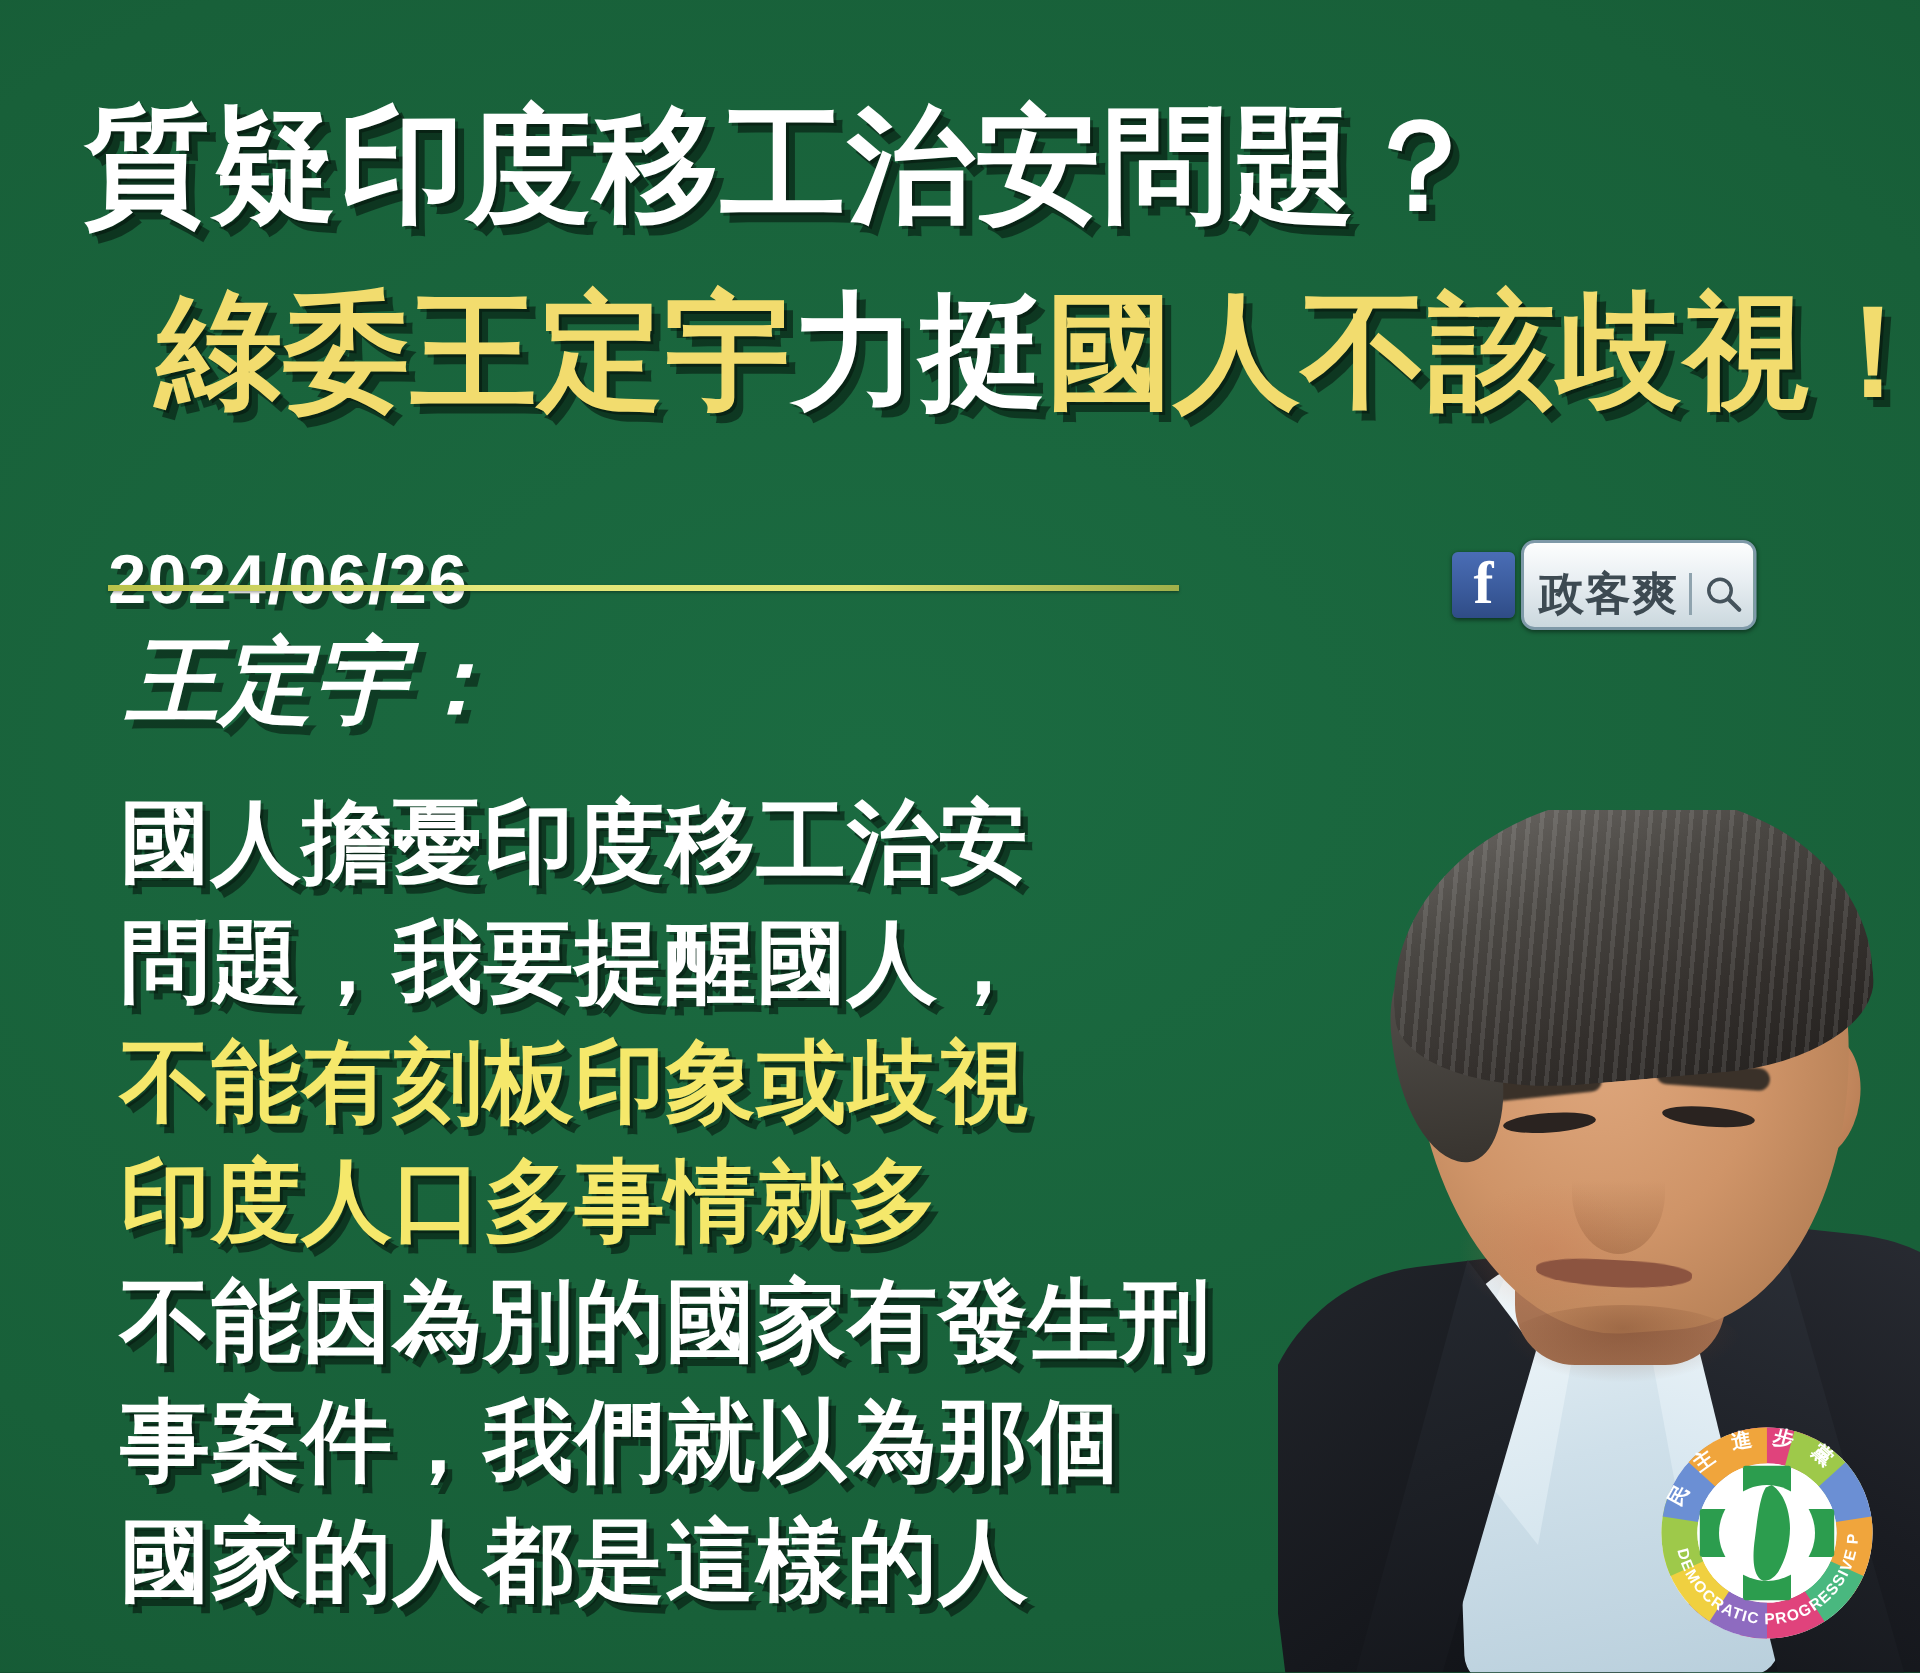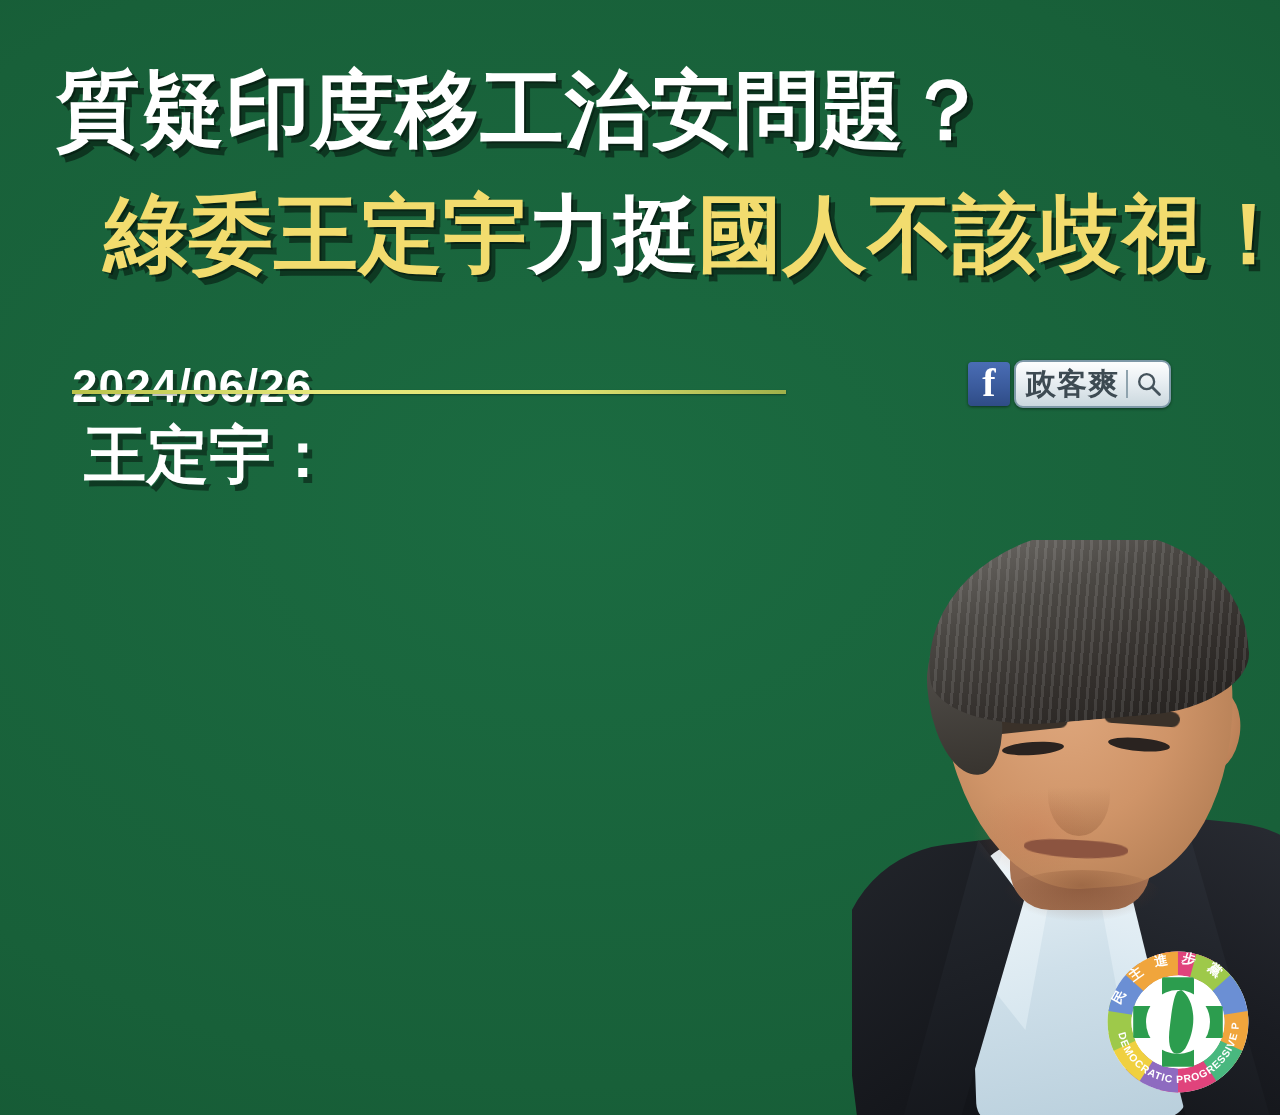--- a/index.html
+++ b/index.html
@@ -216,21 +216,21 @@
     transform: translate(-50%,-50%);
     color: #fff;
     font-family: "Liberation Serif", serif;
     font-weight: 700;
     font-size: 40px;
     line-height: 1;
   }
   #fb-search {
     display: flex; align-items: center;
     height: 44px;
-    padding: 0 6px 0 10px;
+    padding: 12px 6px 0 10px;
     border-radius: 9px;
     background: linear-gradient(180deg, #fdfefe 0%, #e8eef2 45%, #cbd8de 100%);
     border: 2px solid #7e99a8;
     box-shadow: 0 1px 3px rgba(0,0,0,.45);
   }
   #fb-search-text {
     font-size: 30px; font-weight: 700; color: #3d4a52;
     letter-spacing: 1px;
     font-family: "Liberation Sans", "DejaVu Sans", sans-serif;
   }
@@ -239,20 +239,21 @@
   }
   #fb-mag { width: 28px; height: 28px; }
 
   
   #speaker {
     position: absolute;
     left: 84px; top: 424px;
     font-size: 62px; line-height: 1;
     color: #ffffff;
     text-shadow: 5px 6px 0 rgba(0,0,0,.42);
+    font-style: italic;
   }
   #quote {
     position: absolute;
     left: 80px; top: 522px;
     width: 880px;
   }
   #quote .qline {
     font-size: 60px;
     line-height: 1.33;
     color: #ffffff;
@@ -350,14 +351,23 @@
       <span id="fb-sep"></span>
       <svg id="fb-mag" viewBox="0 0 24 24">
         <circle cx="10" cy="10" r="6.4" fill="none" stroke="#45535c" stroke-width="2"></circle>
         <line x1="14.8" y1="14.8" x2="21" y2="21" stroke="#45535c" stroke-width="2.4" stroke-linecap="round"></line>
       </svg>
     </div>
   </div>
 
   <div id="speaker" class="cjk">王定宇：</div>
 
+  <div id="quote">
+    <div class="qline cjk">國人擔憂印度移工治安</div>
+    <div class="qline cjk">問題，我要提醒國人，</div>
+    <div class="qline cjk hl">不能有刻板印象或歧視</div>
+    <div class="qline cjk hl">印度人口多事情就多</div>
+    <div class="qline cjk">不能因為別的國家有發生刑</div>
+    <div class="qline cjk">事案件，我們就以為那個</div>
+    <div class="qline cjk">國家的人都是這樣的人</div>
+  </div>
 
 </div>
 
 </body></html>

